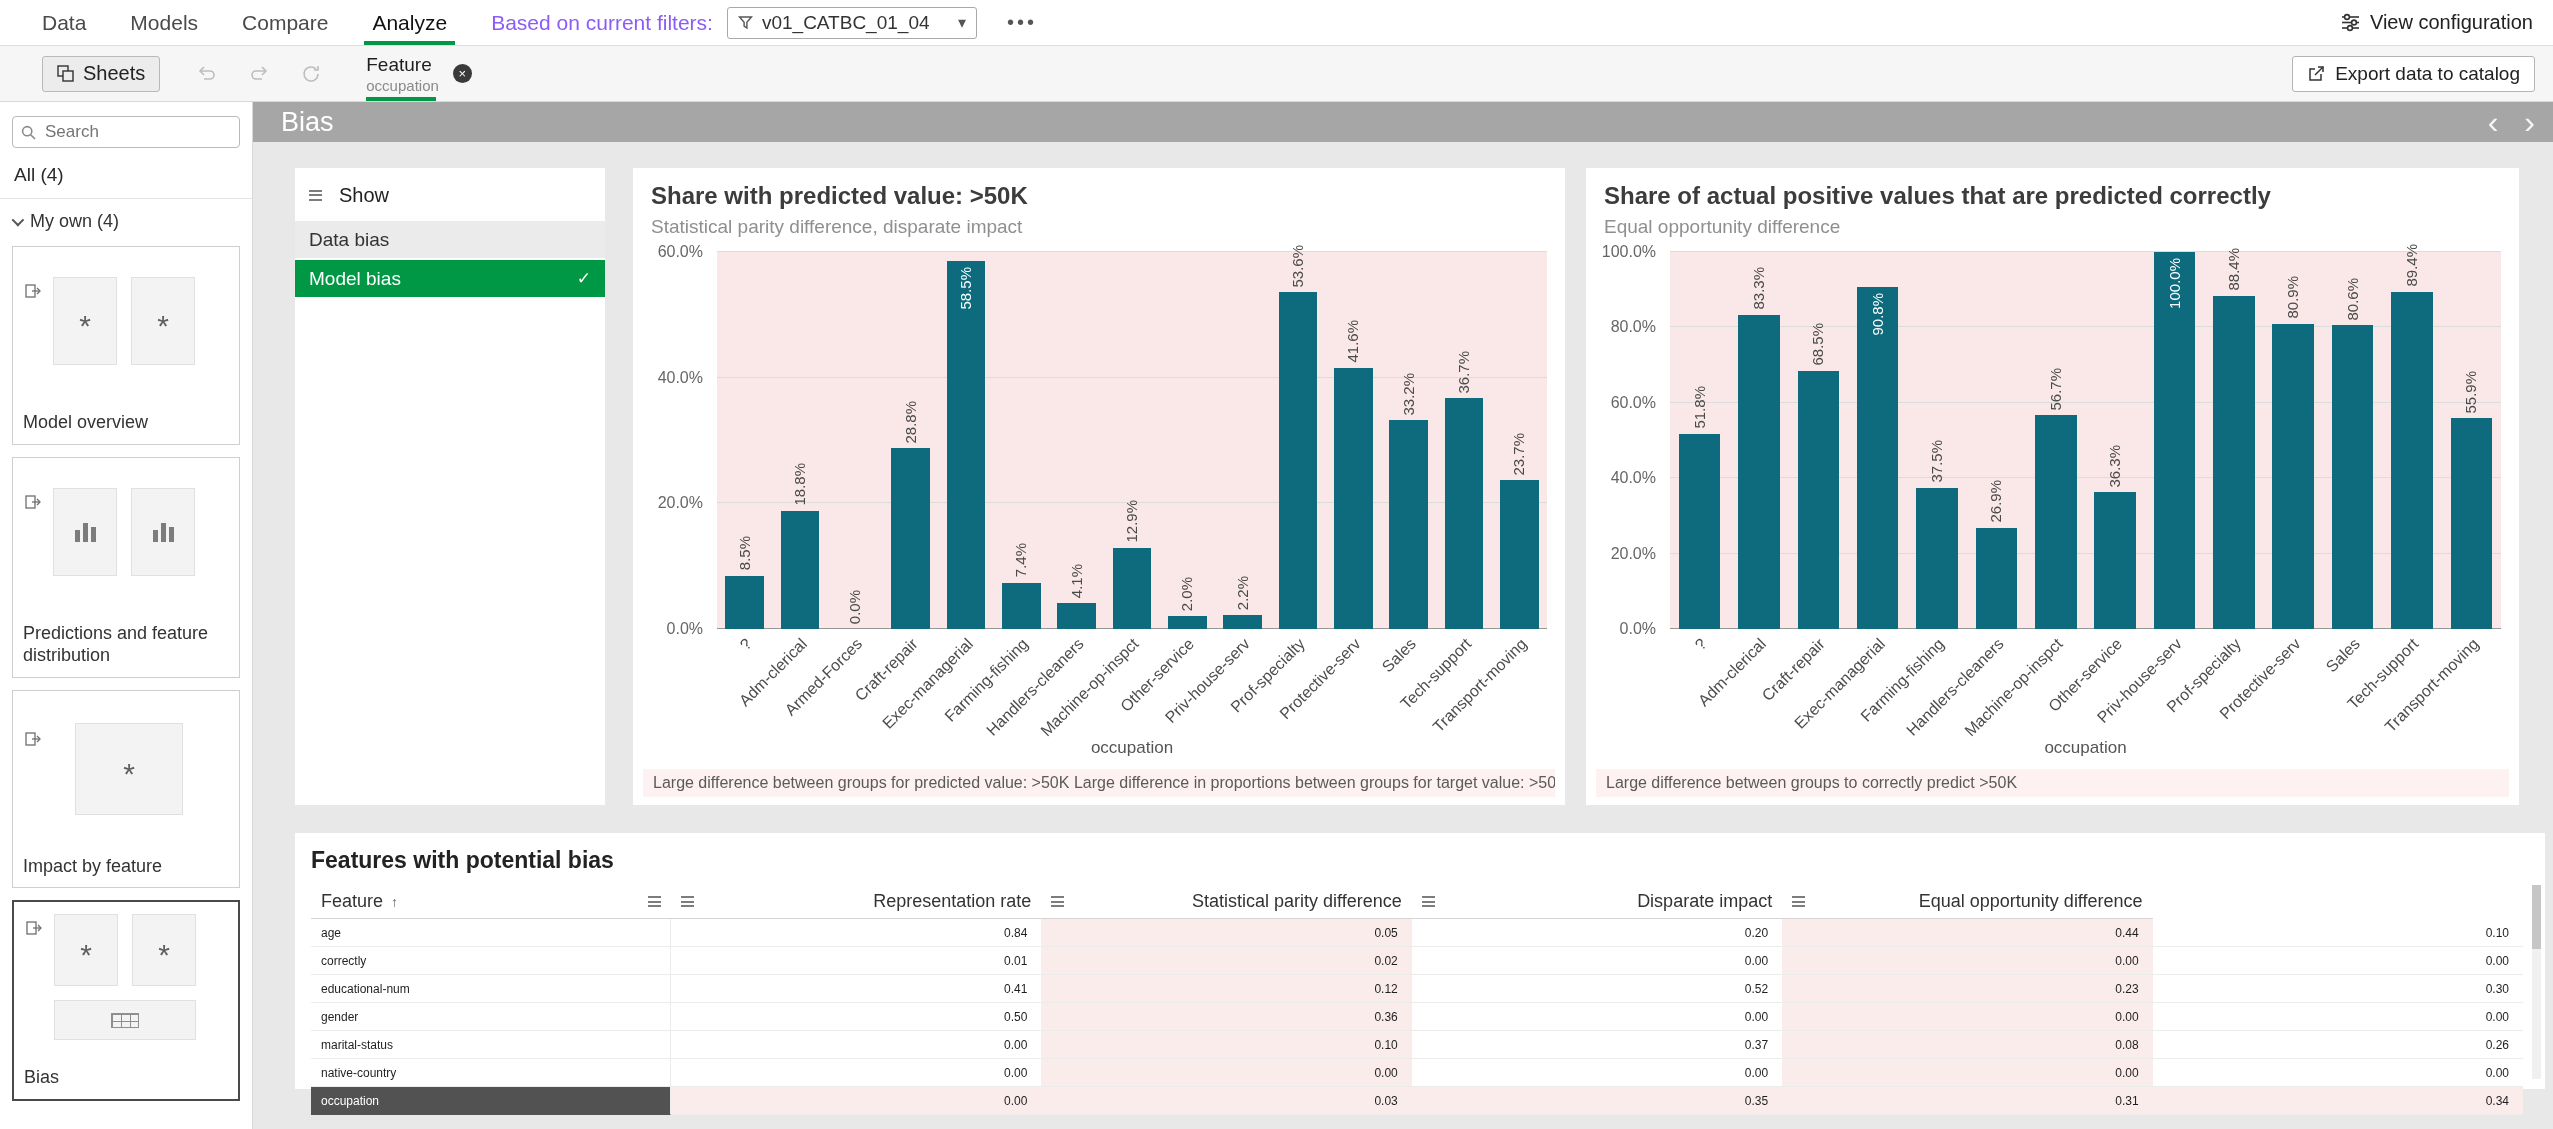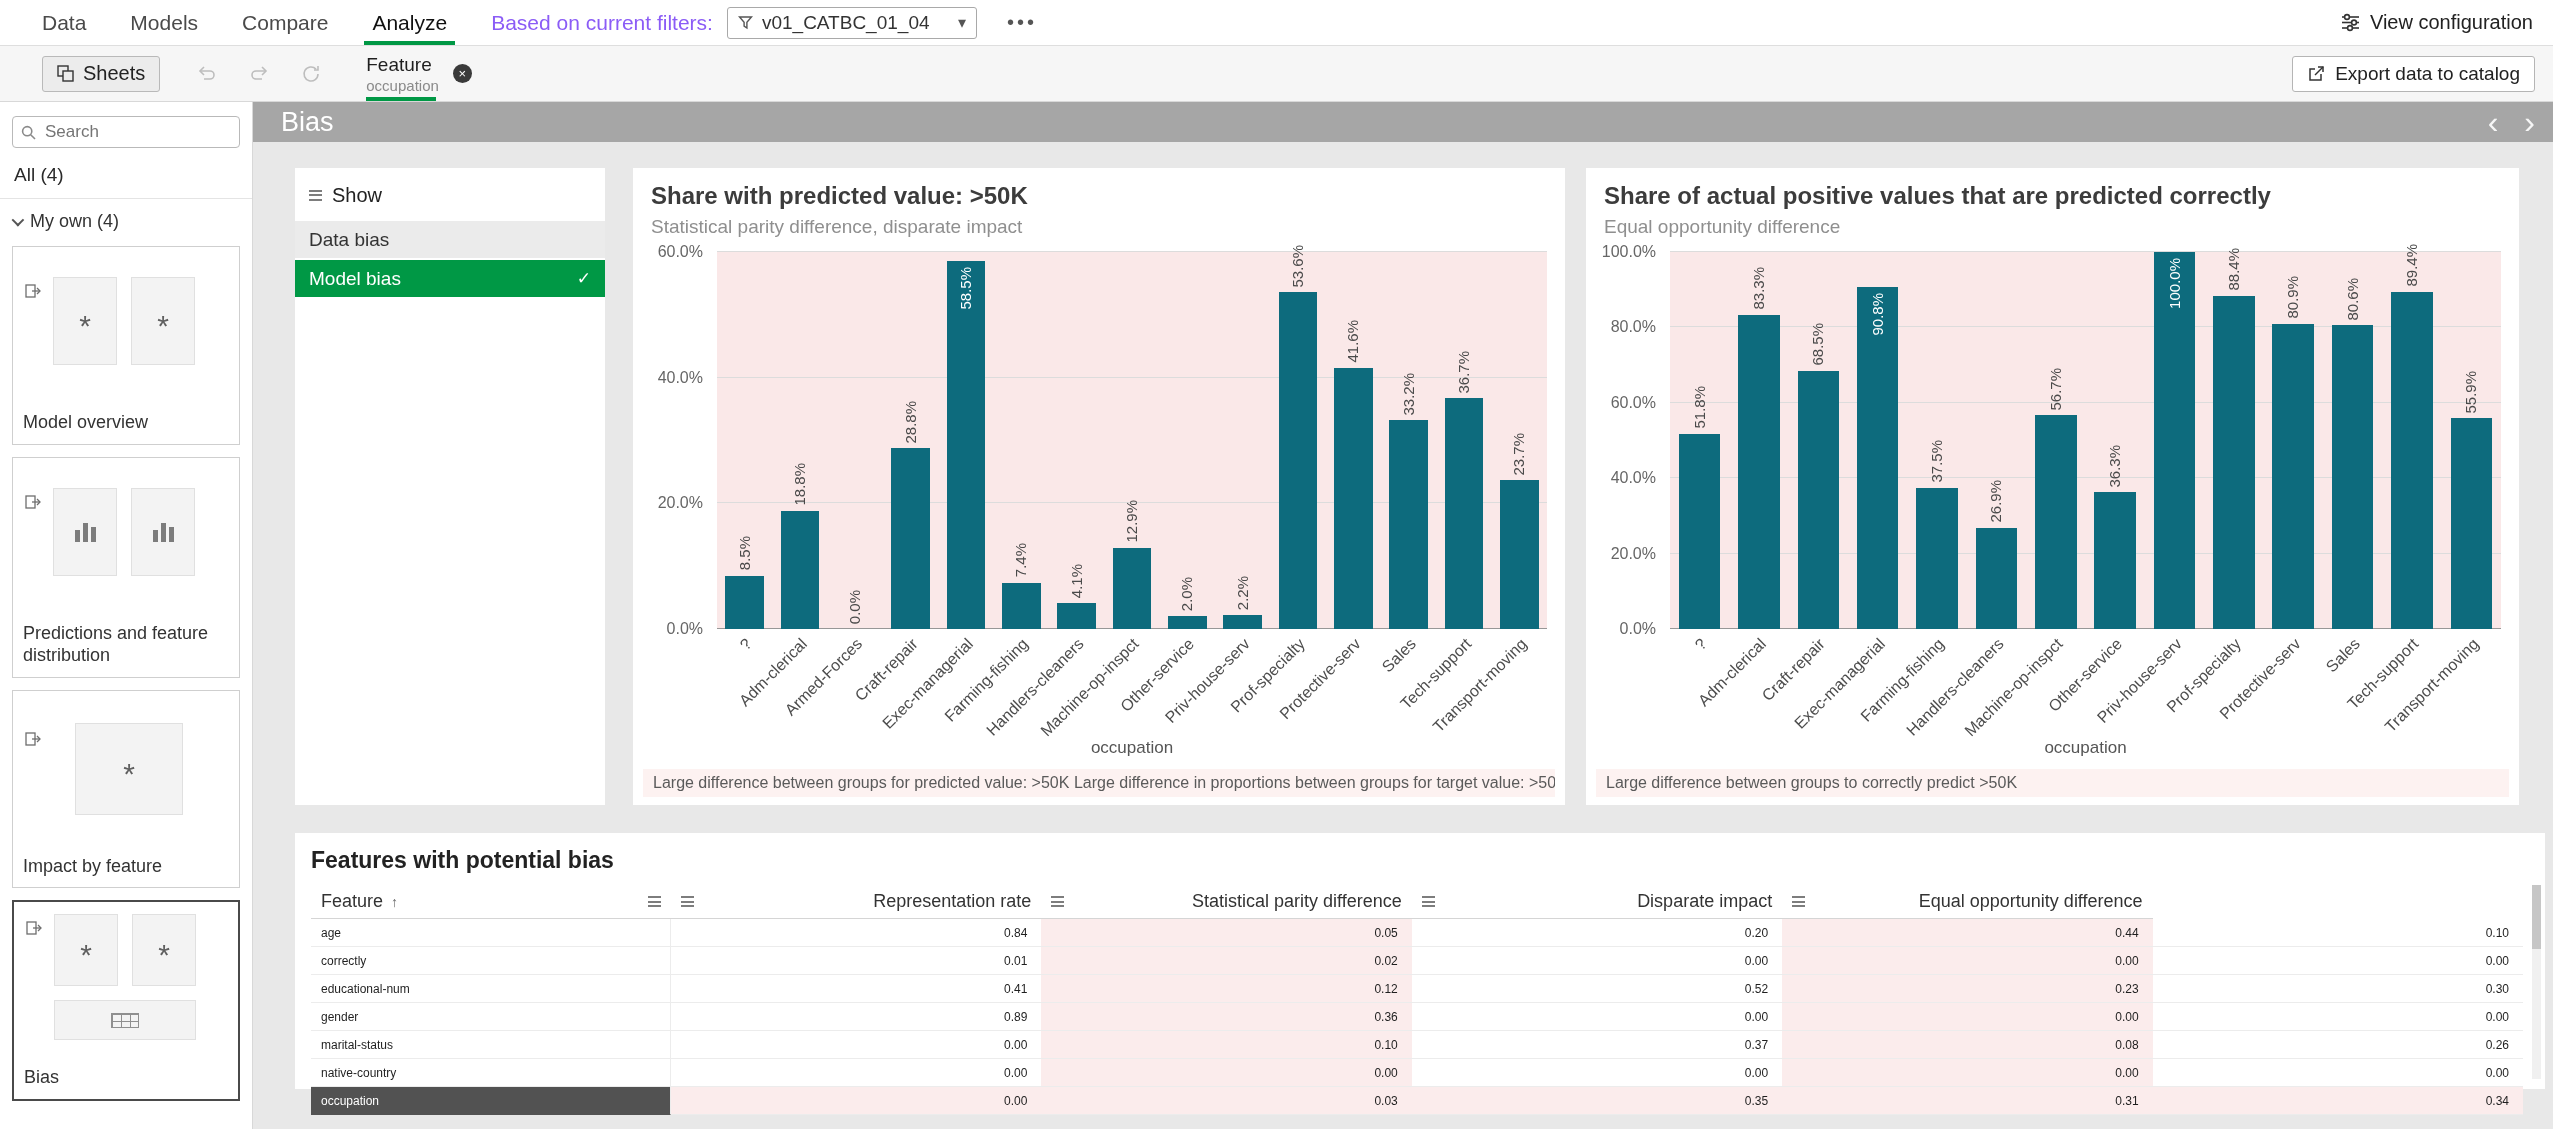--- a/index.html
+++ b/index.html
@@ -52,21 +52,21 @@
   .caption { padding:4px 10px 10px 10px; font-size:18px; color:#333; line-height:1.25; }
 
   
   #graybar { position:absolute; left:253px; top:102px; width:2300px; height:40px; background:var(--hdrgray); display:flex; align-items:center; }
   #graybar .ptitle { margin-left:28px; font-size:27px; color:#fff; }
   .nav-chevs { margin-left:auto; margin-right:18px; display:flex; gap:26px; }
   .nav-chevs span { color:rgba(255,255,255,.9); font-size:32px; line-height:32px; }
 
   .card { position:absolute; background:#fff; }
   #show-card { left:295px; top:168px; width:310px; height:637px; }
-  .show-head { display:flex; align-items:center; gap:10px; padding:16px 14px 14px 14px; font-size:20px; color:#222; }
+  .show-head { display:flex; align-items:center; gap:17px; padding:16px 14px 14px 14px; font-size:20px; color:#222; }
   .show-item { height:37px; display:flex; align-items:center; padding:0 14px; font-size:19px; color:#333; background:#ebebeb; margin-bottom:2px; }
   .show-item.selected { background:var(--green); color:#fff; }
   .show-item .check { margin-left:auto; font-size:17px; }
 
   .chart-card { top:168px; height:637px; }
   #chart-0 { left:633px; width:932px; }
   #chart-1 { left:1586px; width:933px; }
   .chart-title { position:absolute; left:18px; top:14px; font-size:24px; font-weight:bold; color:#3c3c3c; }
   .chart-subtitle { position:absolute; left:18px; top:48px; font-size:19px; color:#8f8f8f; }
   .yaxis { position:absolute; left:0; top:84px; width:78px; height:377px; }
@@ -616,21 +616,21 @@
           <div class="trow" data-interactable="true">
             <div class="td featcell" data-interactable="true">educational-num</div>
             <div class="td num" data-interactable="false">0.41</div>
             <div class="td num pink" data-interactable="false">0.12</div>
             <div class="td num" data-interactable="false">0.52</div>
             <div class="td num pink" data-interactable="false">0.23</div>
             <div class="td num" data-interactable="false">0.30</div>
           </div>
           <div class="trow" data-interactable="true">
             <div class="td featcell" data-interactable="true">gender</div>
-            <div class="td num" data-interactable="false">0.89</div>
+            <div class="td num" data-interactable="false">0.50</div>
             <div class="td num pink" data-interactable="false">0.36</div>
             <div class="td num" data-interactable="false">0.00</div>
             <div class="td num pink" data-interactable="false">0.00</div>
             <div class="td num" data-interactable="false">0.00</div>
           </div>
           <div class="trow" data-interactable="true">
             <div class="td featcell" data-interactable="true">marital-status</div>
             <div class="td num" data-interactable="false">0.00</div>
             <div class="td num pink" data-interactable="false">0.10</div>
             <div class="td num" data-interactable="false">0.37</div>

